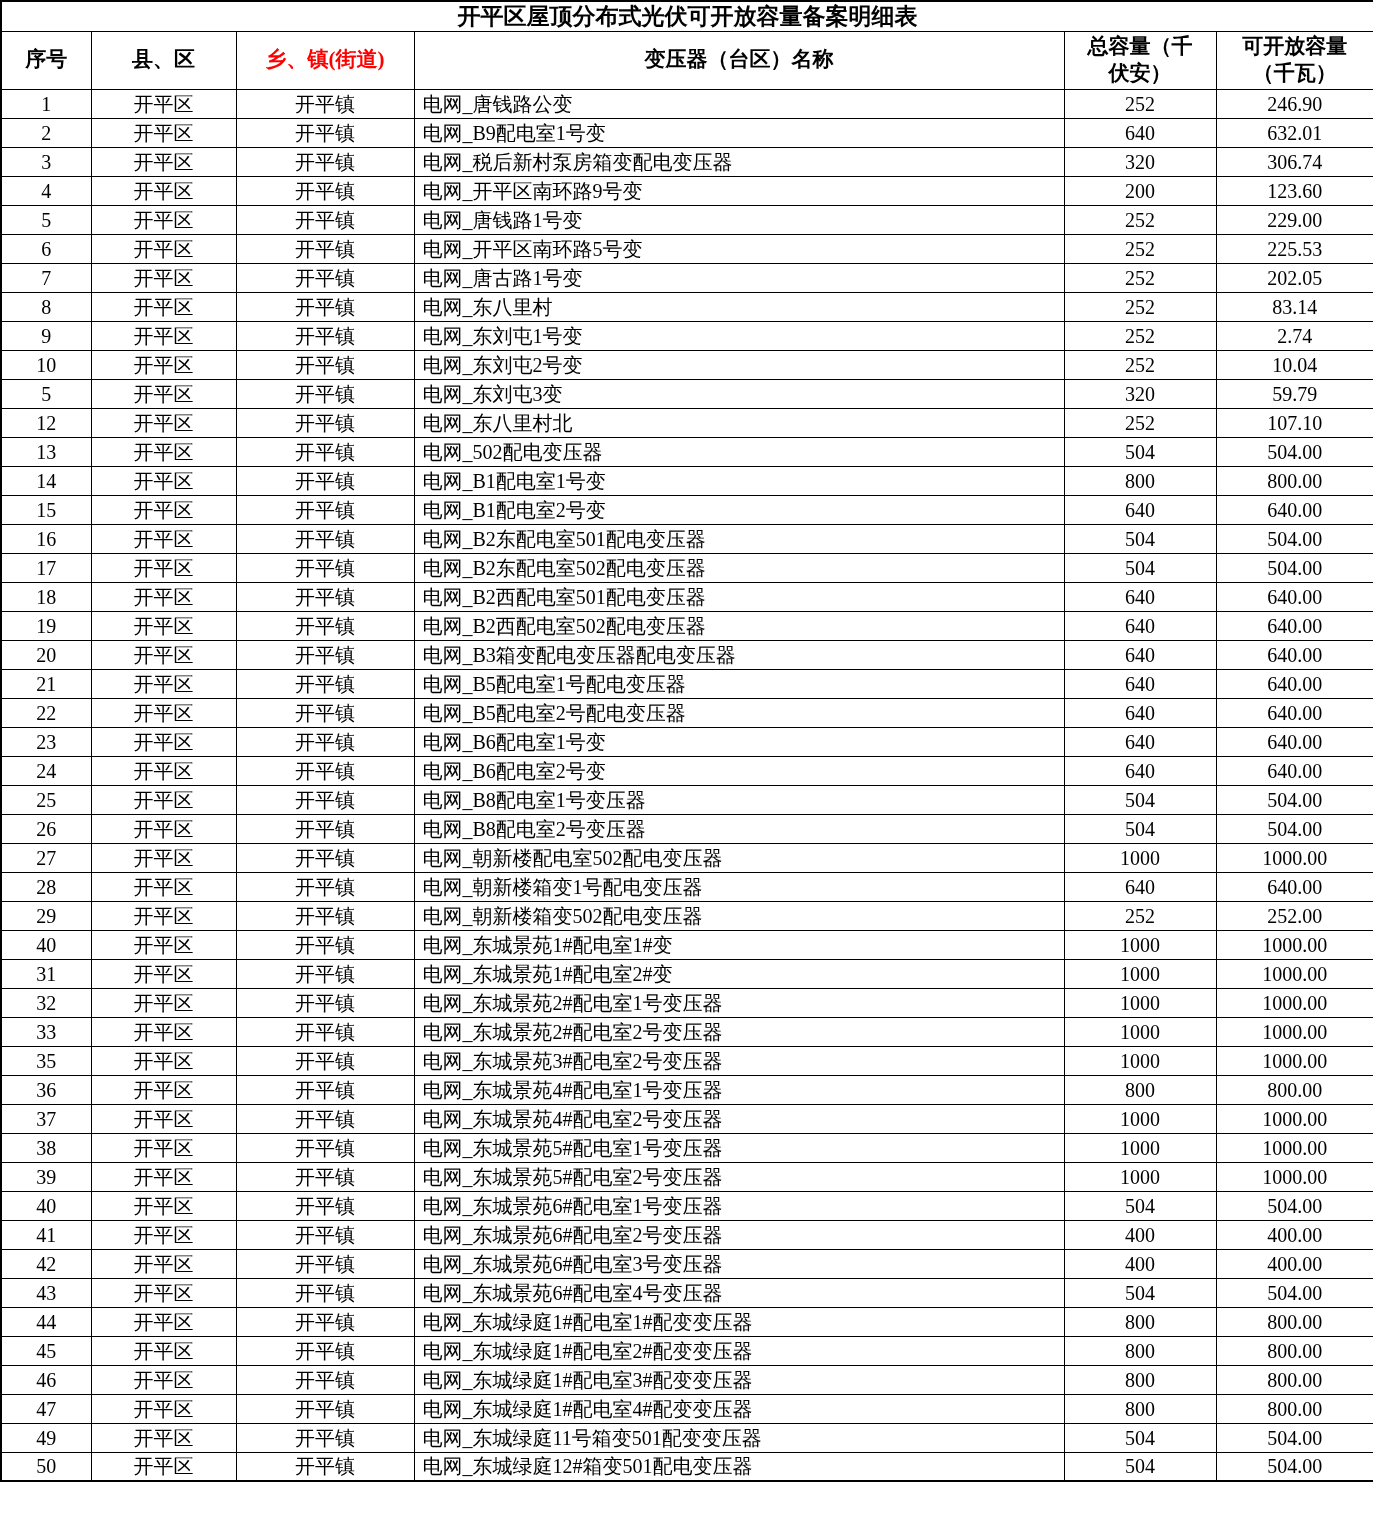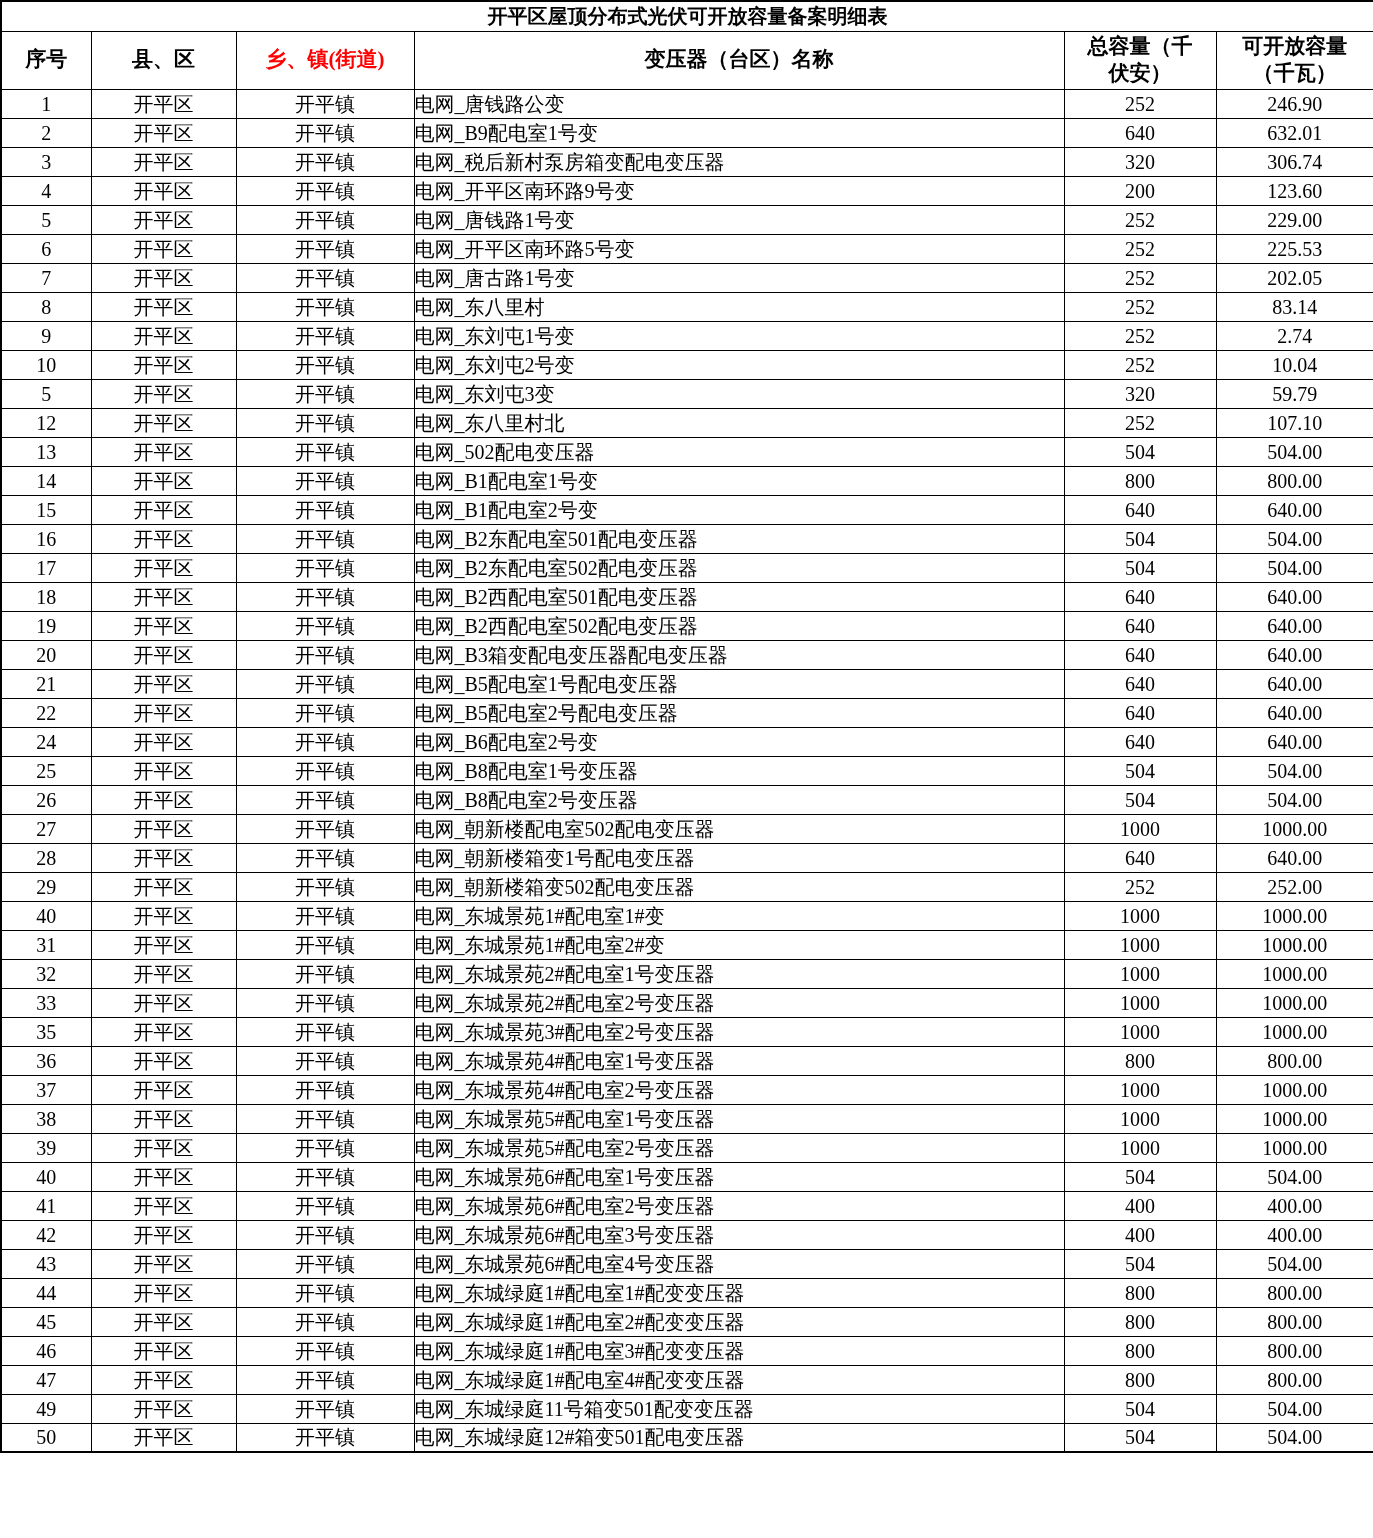--- a/index.html
+++ b/index.html
@@ -22,40 +22,40 @@
     border: 1px solid #000000;
     overflow: hidden;
     box-sizing: border-box;
     vertical-align: middle;
     padding: 0;
   }
   tr.title-row { height: 30px; }
   td.title-cell {
     text-align: center;
     font-weight: bold;
-    font-size: 20px;
+    font-size: 23px;
     line-height: 1;
   }
   tr.header-row { height: 58px; }
   th.col-header {
     font-weight: bold;
     font-size: 21px;
     text-align: center;
     white-space: pre-line;
     line-height: 1.3;
   }
   tr.data-row { height: 29px; }
   tr.data-row td {
     font-size: 20px;
     text-align: center;
     line-height: 1;
   }
   tr.data-row td.cell-name {
     text-align: left;
-    padding-left: 0;
+    padding-left: 8px;
   }
 </style>
 </head>
 <body>
 
 <table class="grid">
   <colgroup>
     <col style="width:90px">
     <col style="width:145px">
     <col style="width:178px">
@@ -247,20 +247,28 @@
   </tr>
       <tr class="data-row">
     <td class="cell-index">22</td>
     <td class="cell-county">开平区</td>
     <td class="cell-township">开平镇</td>
     <td class="cell-name">电网_B5配电室2号配电变压器</td>
     <td class="cell-total-capacity">640</td>
     <td class="cell-open-capacity">640.00</td>
   </tr>
       <tr class="data-row">
+    <td class="cell-index">23</td>
+    <td class="cell-county">开平区</td>
+    <td class="cell-township">开平镇</td>
+    <td class="cell-name">电网_B6配电室1号变</td>
+    <td class="cell-total-capacity">640</td>
+    <td class="cell-open-capacity">640.00</td>
+  </tr>
+      <tr class="data-row">
     <td class="cell-index">24</td>
     <td class="cell-county">开平区</td>
     <td class="cell-township">开平镇</td>
     <td class="cell-name">电网_B6配电室2号变</td>
     <td class="cell-total-capacity">640</td>
     <td class="cell-open-capacity">640.00</td>
   </tr>
       <tr class="data-row">
     <td class="cell-index">25</td>
     <td class="cell-county">开平区</td>

